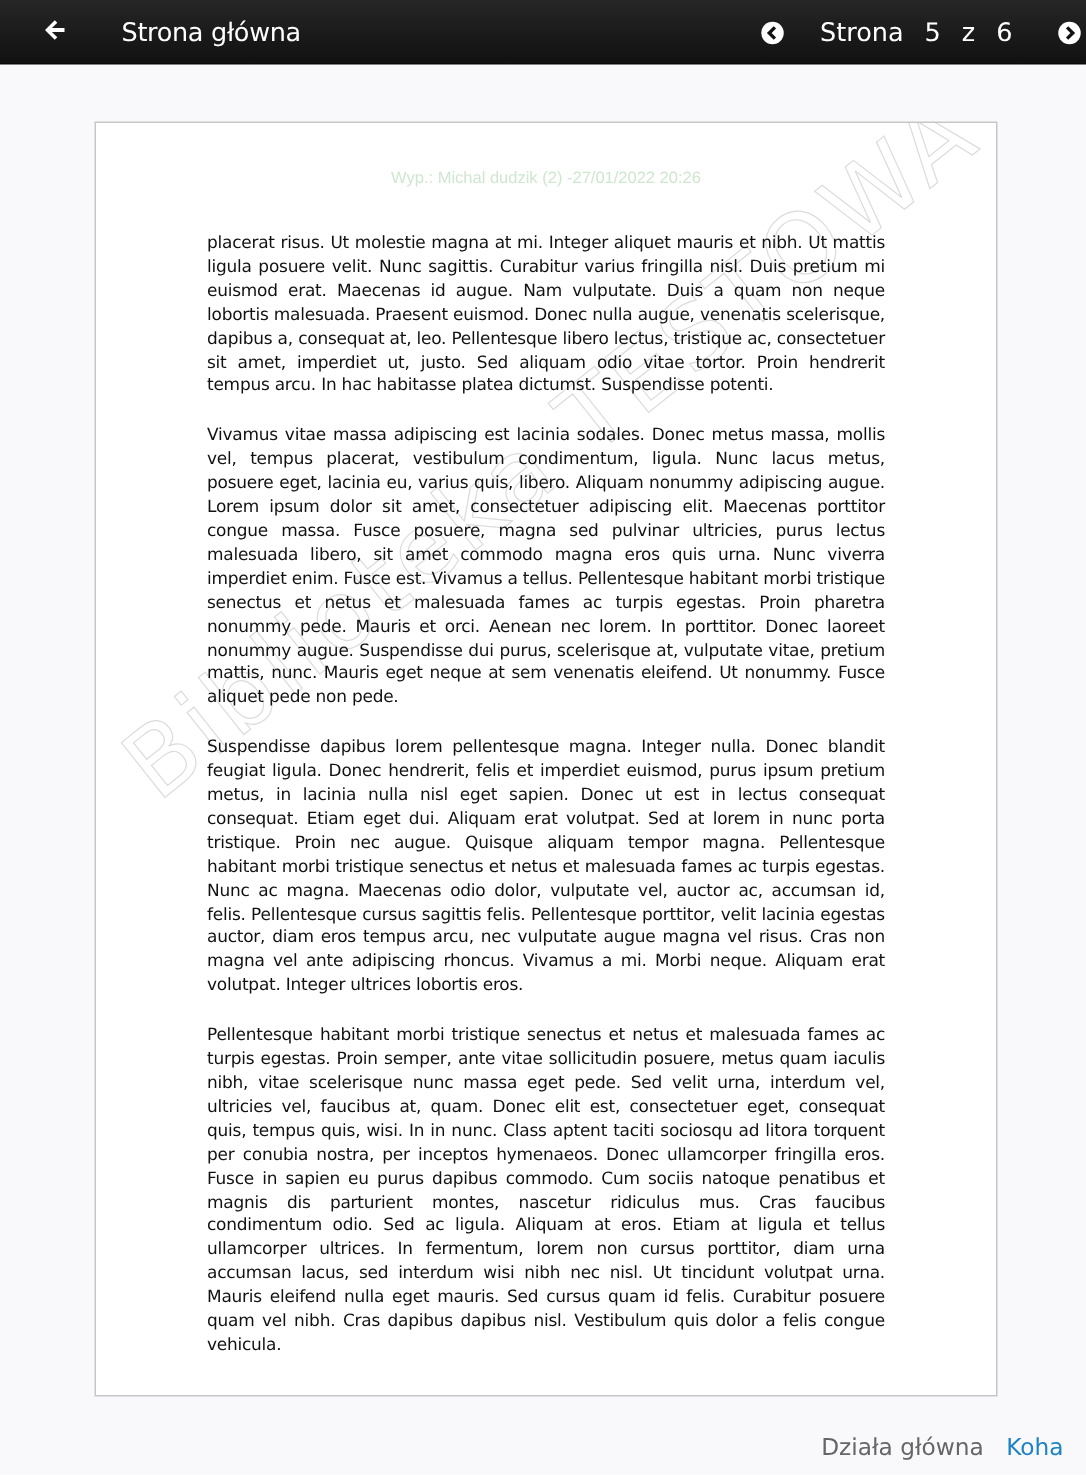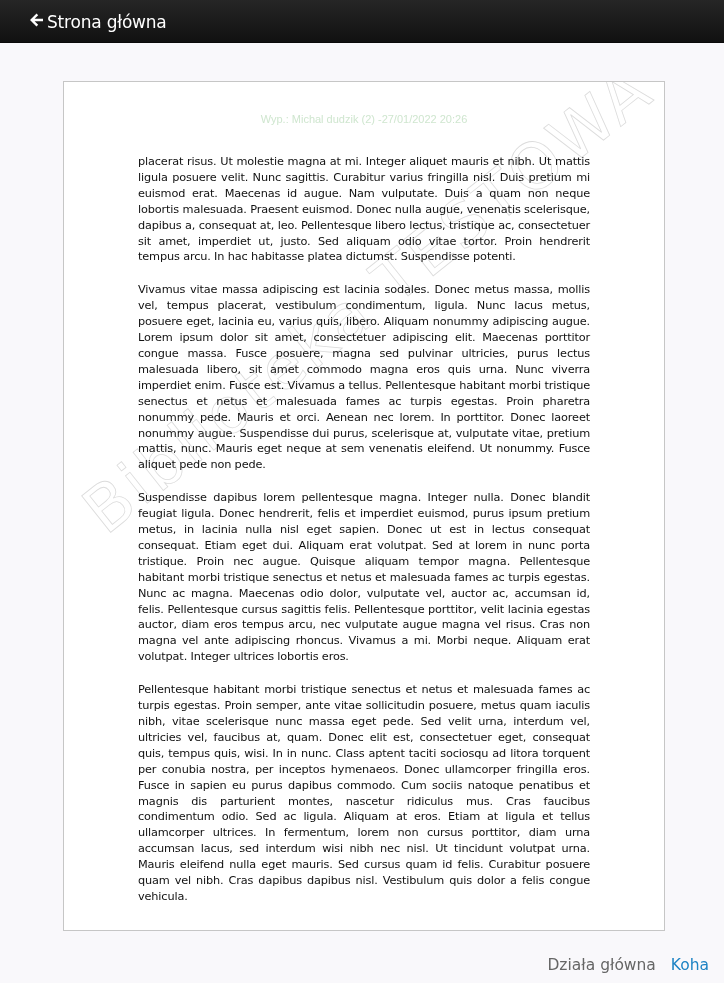--- a/index.html
+++ b/index.html
@@ -11,21 +11,21 @@
   }
   .topbar {
     position: absolute; left: 0; top: 0; width: 724px; height: 43px;
     background: linear-gradient(#262626, #111111);
     border-bottom: 1px solid #0a0a0a;
     color: #ffffff;
   }
   .home-link {
     position: absolute; left: 28px; top: 9px; height: 26px;
     display: flex; align-items: center; color: #fff; text-decoration: none;
-    font-size: 17px; letter-spacing: -0.2px;
+    font-size: 17px; letter-spacing: -0.2px; gap: 34px;
   }
   .home-link svg { margin-right: 3px; }
   .pager {
     position: absolute; right: 0; top: 9px; height: 26px;
     display: flex; align-items: center;
   }
   .pager .nav-btn { width: 16px; height: 16px; display: inline-flex; cursor: pointer; }
   .pager .prev { margin-right: 24px; }
   .pager .next { margin-left: 30px; margin-right: 3px; }
   .pager .label { font-size: 17px; color: #fff; }
@@ -67,20 +67,38 @@
 
 <div class="topbar">
   <a class="home-link">
     <span>
       <svg width="16" height="16" viewBox="0 0 16 16">
           <path d="M8.5 1.5 L2 8 L8.5 14.5 L10.2 12.8 L6.6 9.3 H15 V6.7 H6.6 L10.2 3.2 Z" fill="#fff"></path>
         </svg>
     </span>
     <span>Strona główna</span>
   </a>
+  <div class="pager">
+    <span class="nav-btn prev">
+      <svg width="16" height="16" viewBox="0 0 16 16">
+          <circle cx="8" cy="8" r="7.5" fill="#fff"></circle>
+          <path d="M9.6 4.2 L5.8 8 L9.6 11.8" stroke="#111" stroke-width="2.2" fill="none"></path>
+        </svg>
+    </span>
+    <span class="label">Strona</span>
+    <span class="num">5</span>
+    <span class="of">z</span>
+    <span class="total">6</span>
+    <span class="nav-btn next">
+      <svg width="16" height="16" viewBox="0 0 16 16">
+          <circle cx="8" cy="8" r="7.5" fill="#fff"></circle>
+          <path d="M6.4 4.2 L10.2 8 L6.4 11.8" stroke="#111" stroke-width="2.2" fill="none"></path>
+        </svg>
+    </span>
+  </div>
 </div>
 
 <div class="page">
   <div class="watermark">Biblioteka TESTOWA</div>
   <div class="loan-stamp">Wyp.: Michal dudzik (2) -27/01/2022 20:26</div>
   <div class="text">
     <p>placerat risus. Ut molestie magna at mi. Integer aliquet mauris et nibh. Ut mattis ligula posuere velit. Nunc sagittis. Curabitur varius fringilla nisl. Duis pretium mi euismod erat. Maecenas id augue. Nam vulputate. Duis a quam non neque lobortis malesuada. Praesent euismod. Donec nulla augue, venenatis scelerisque, dapibus a, consequat at, leo. Pellentesque libero lectus, tristique ac, consectetuer sit amet, imperdiet ut, justo. Sed aliquam odio vitae tortor. Proin hendrerit tempus arcu. In hac habitasse platea dictumst. Suspendisse potenti.</p>
     <p>Vivamus vitae massa adipiscing est lacinia sodales. Donec metus massa, mollis vel, tempus placerat, vestibulum condimentum, ligula. Nunc lacus metus, posuere eget, lacinia eu, varius quis, libero. Aliquam nonummy adipiscing augue. Lorem ipsum dolor sit amet, consectetuer adipiscing elit. Maecenas porttitor congue massa. Fusce posuere, magna sed pulvinar ultricies, purus lectus malesuada libero, sit amet commodo magna eros quis urna. Nunc viverra imperdiet enim. Fusce est. Vivamus a tellus. Pellentesque habitant morbi tristique senectus et netus et malesuada fames ac turpis egestas. Proin pharetra nonummy pede. Mauris et orci. Aenean nec lorem. In porttitor. Donec laoreet nonummy augue. Suspendisse dui purus, scelerisque at, vulputate vitae, pretium mattis, nunc. Mauris eget neque at sem venenatis eleifend. Ut nonummy. Fusce aliquet pede non pede.</p>
     <p>Suspendisse dapibus lorem pellentesque magna. Integer nulla. Donec blandit feugiat ligula. Donec hendrerit, felis et imperdiet euismod, purus ipsum pretium metus, in lacinia nulla nisl eget sapien. Donec ut est in lectus consequat consequat. Etiam eget dui. Aliquam erat volutpat. Sed at lorem in nunc porta tristique. Proin nec augue. Quisque aliquam tempor magna. Pellentesque habitant morbi tristique senectus et netus et malesuada fames ac turpis egestas. Nunc ac magna. Maecenas odio dolor, vulputate vel, auctor ac, accumsan id, felis. Pellentesque cursus sagittis felis. Pellentesque porttitor, velit lacinia egestas auctor, diam eros tempus arcu, nec vulputate augue magna vel risus. Cras non magna vel ante adipiscing rhoncus. Vivamus a mi. Morbi neque. Aliquam erat volutpat. Integer ultrices lobortis eros.</p>
     <p>Pellentesque habitant morbi tristique senectus et netus et malesuada fames ac turpis egestas. Proin semper, ante vitae sollicitudin posuere, metus quam iaculis nibh, vitae scelerisque nunc massa eget pede. Sed velit urna, interdum vel, ultricies vel, faucibus at, quam. Donec elit est, consectetuer eget, consequat quis, tempus quis, wisi. In in nunc. Class aptent taciti sociosqu ad litora torquent per conubia nostra, per inceptos hymenaeos. Donec ullamcorper fringilla eros. Fusce in sapien eu purus dapibus commodo. Cum sociis natoque penatibus et magnis dis parturient montes, nascetur ridiculus mus. Cras faucibus condimentum odio. Sed ac ligula. Aliquam at eros. Etiam at ligula et tellus ullamcorper ultrices. In fermentum, lorem non cursus porttitor, diam urna accumsan lacus, sed interdum wisi nibh nec nisl. Ut tincidunt volutpat urna. Mauris eleifend nulla eget mauris. Sed cursus quam id felis. Curabitur posuere quam vel nibh. Cras dapibus dapibus nisl. Vestibulum quis dolor a felis congue vehicula.</p>

